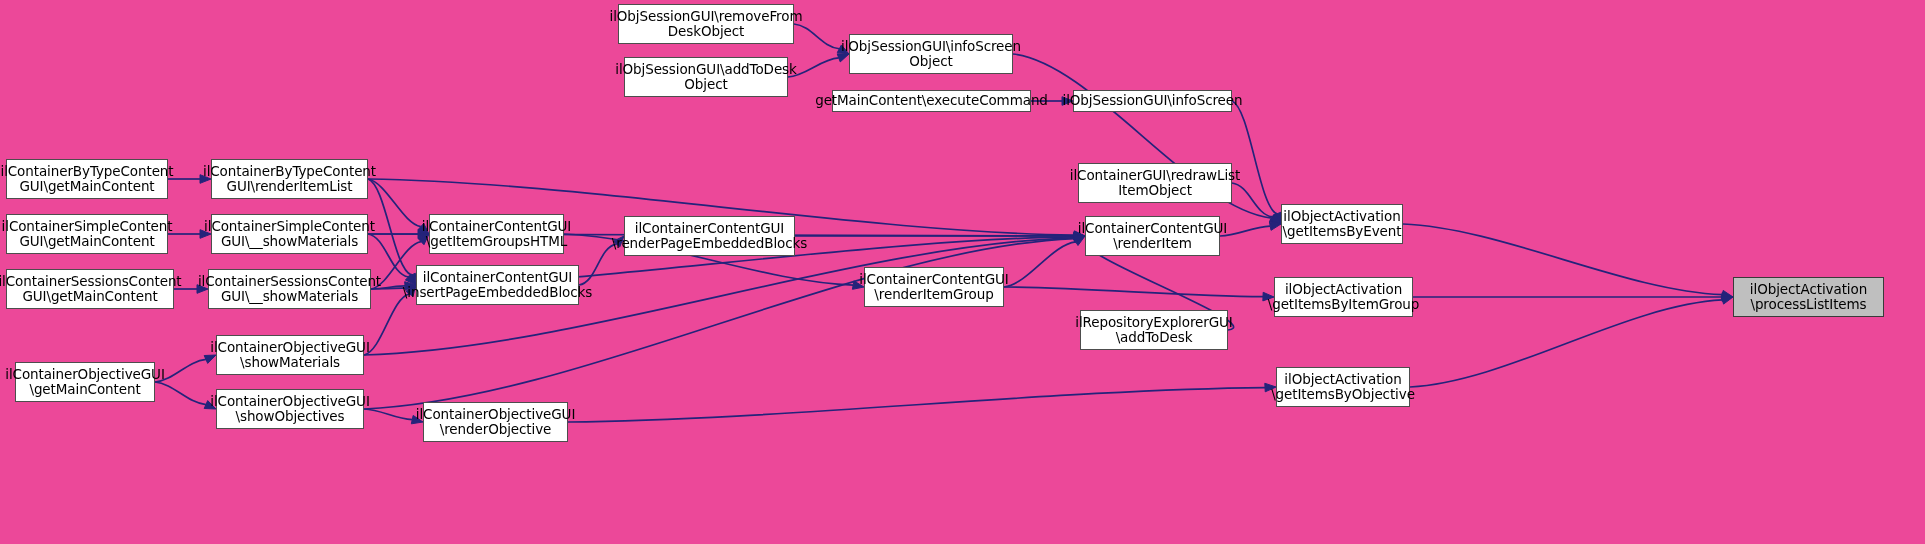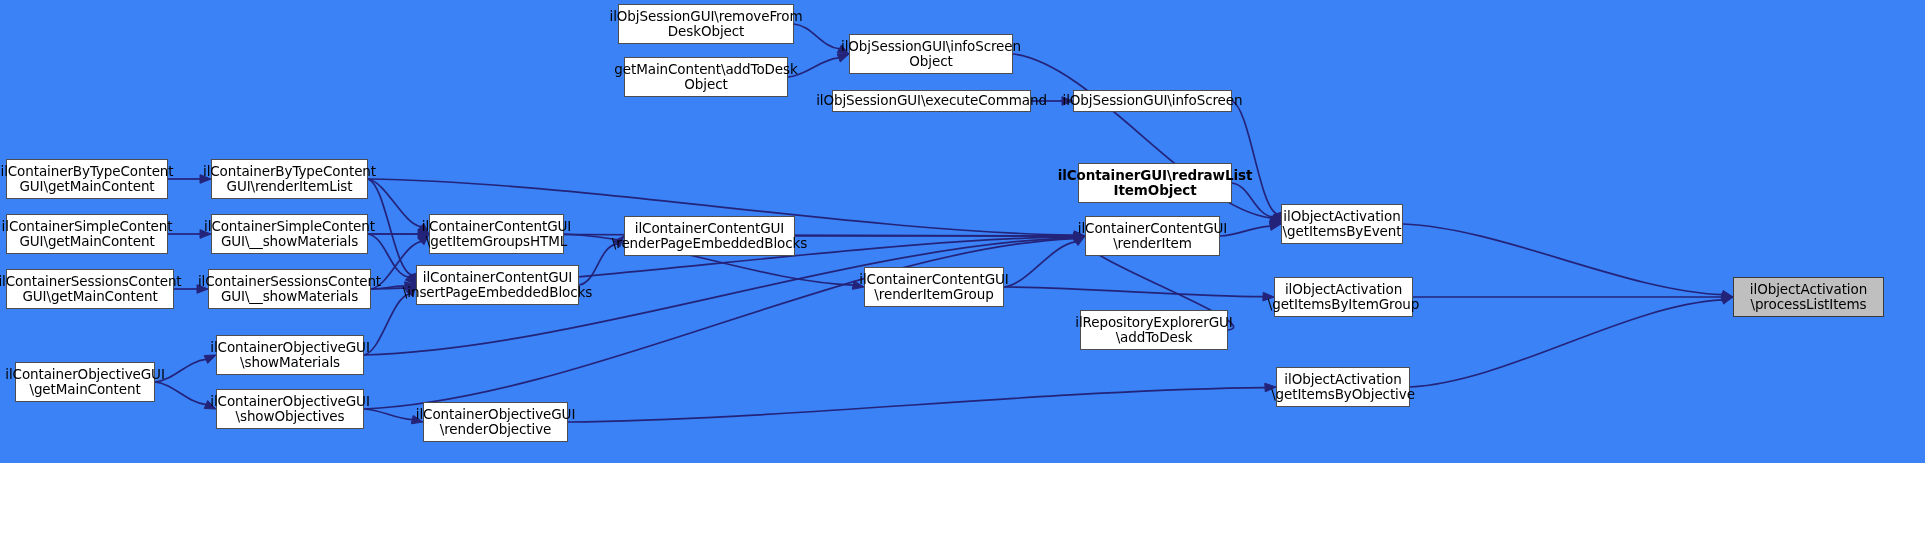--- a/index.html
+++ b/index.html
@@ -1,17 +1,17 @@
 <!DOCTYPE html>
 <html><head>
 <meta charset="utf-8">
 <style>
   html,body{margin:0;padding:0;background:#ffffff;}
   body{font-family:"DejaVu Sans","Liberation Sans",sans-serif;}
-  #canvas{position:relative;width:1925px;height:463px;background:#3b82f6;overflow:hidden;}
+  #canvas{position:relative;width:1925px;height:544px;background:#ec4899;overflow:hidden;}
   .node{
     position:absolute;
     box-sizing:border-box;
     border:1.5px solid #4d4d4d;
     background:#ffffff;
     color:#000000;
     display:flex;
     align-items:center;
     justify-content:center;
     text-align:center;
@@ -170,29 +170,29 @@
       <g>
         <path d="M1410,387 C1506.9,382.05 1625.5036563717567,304.9025415682411 1722.4036563717568,299.9525415682411"></path>
         <polygon points="1733,297 1723.5578317120692,304.09474862291796 1721.2494810314445,295.8103345135642"></polygon>
       </g>
     </svg>
   <div id="node-layer">
       <div class="node" style="left: 618px; top: 4px; width: 176px; height: 40px;">ilObjSessionGUI\removeFrom
 DeskObject</div>
       <div class="node" style="left: 849px; top: 34px; width: 164px; height: 40px;">ilObjSessionGUI\infoScreen
 Object</div>
-      <div class="node" style="left: 624px; top: 57px; width: 164px; height: 40px;">getMainContent\addToDesk
+      <div class="node" style="left: 624px; top: 57px; width: 164px; height: 40px;">ilObjSessionGUI\addToDesk
 Object</div>
-      <div class="node" style="left: 832px; top: 90px; width: 199px; height: 22px;">ilObjSessionGUI\executeCommand</div>
+      <div class="node" style="left: 832px; top: 90px; width: 199px; height: 22px;">getMainContent\executeCommand</div>
       <div class="node" style="left: 1073px; top: 90px; width: 159px; height: 22px;">ilObjSessionGUI\infoScreen</div>
       <div class="node" style="left: 6px; top: 159px; width: 162px; height: 40px;">ilContainerByTypeContent
 GUI\getMainContent</div>
       <div class="node" style="left: 211px; top: 159px; width: 157px; height: 40px;">ilContainerByTypeContent
 GUI\renderItemList</div>
-      <div class="node" style="left: 1078px; top: 163px; width: 154px; height: 40px; font-weight: bold;">ilContainerGUI\redrawList
+      <div class="node" style="left: 1078px; top: 163px; width: 154px; height: 40px;">ilContainerGUI\redrawList
 ItemObject</div>
       <div class="node" style="left: 1281px; top: 204px; width: 122px; height: 40px;">ilObjectActivation
 \getItemsByEvent</div>
       <div class="node" style="left: 6px; top: 214px; width: 162px; height: 40px;">ilContainerSimpleContent
 GUI\getMainContent</div>
       <div class="node" style="left: 211px; top: 214px; width: 157px; height: 40px;">ilContainerSimpleContent
 GUI\__showMaterials</div>
       <div class="node" style="left: 429px; top: 214px; width: 135px; height: 40px;">ilContainerContentGUI
 \getItemGroupsHTML</div>
       <div class="node" style="left: 624px; top: 216px; width: 171px; height: 40px;">ilContainerContentGUI

